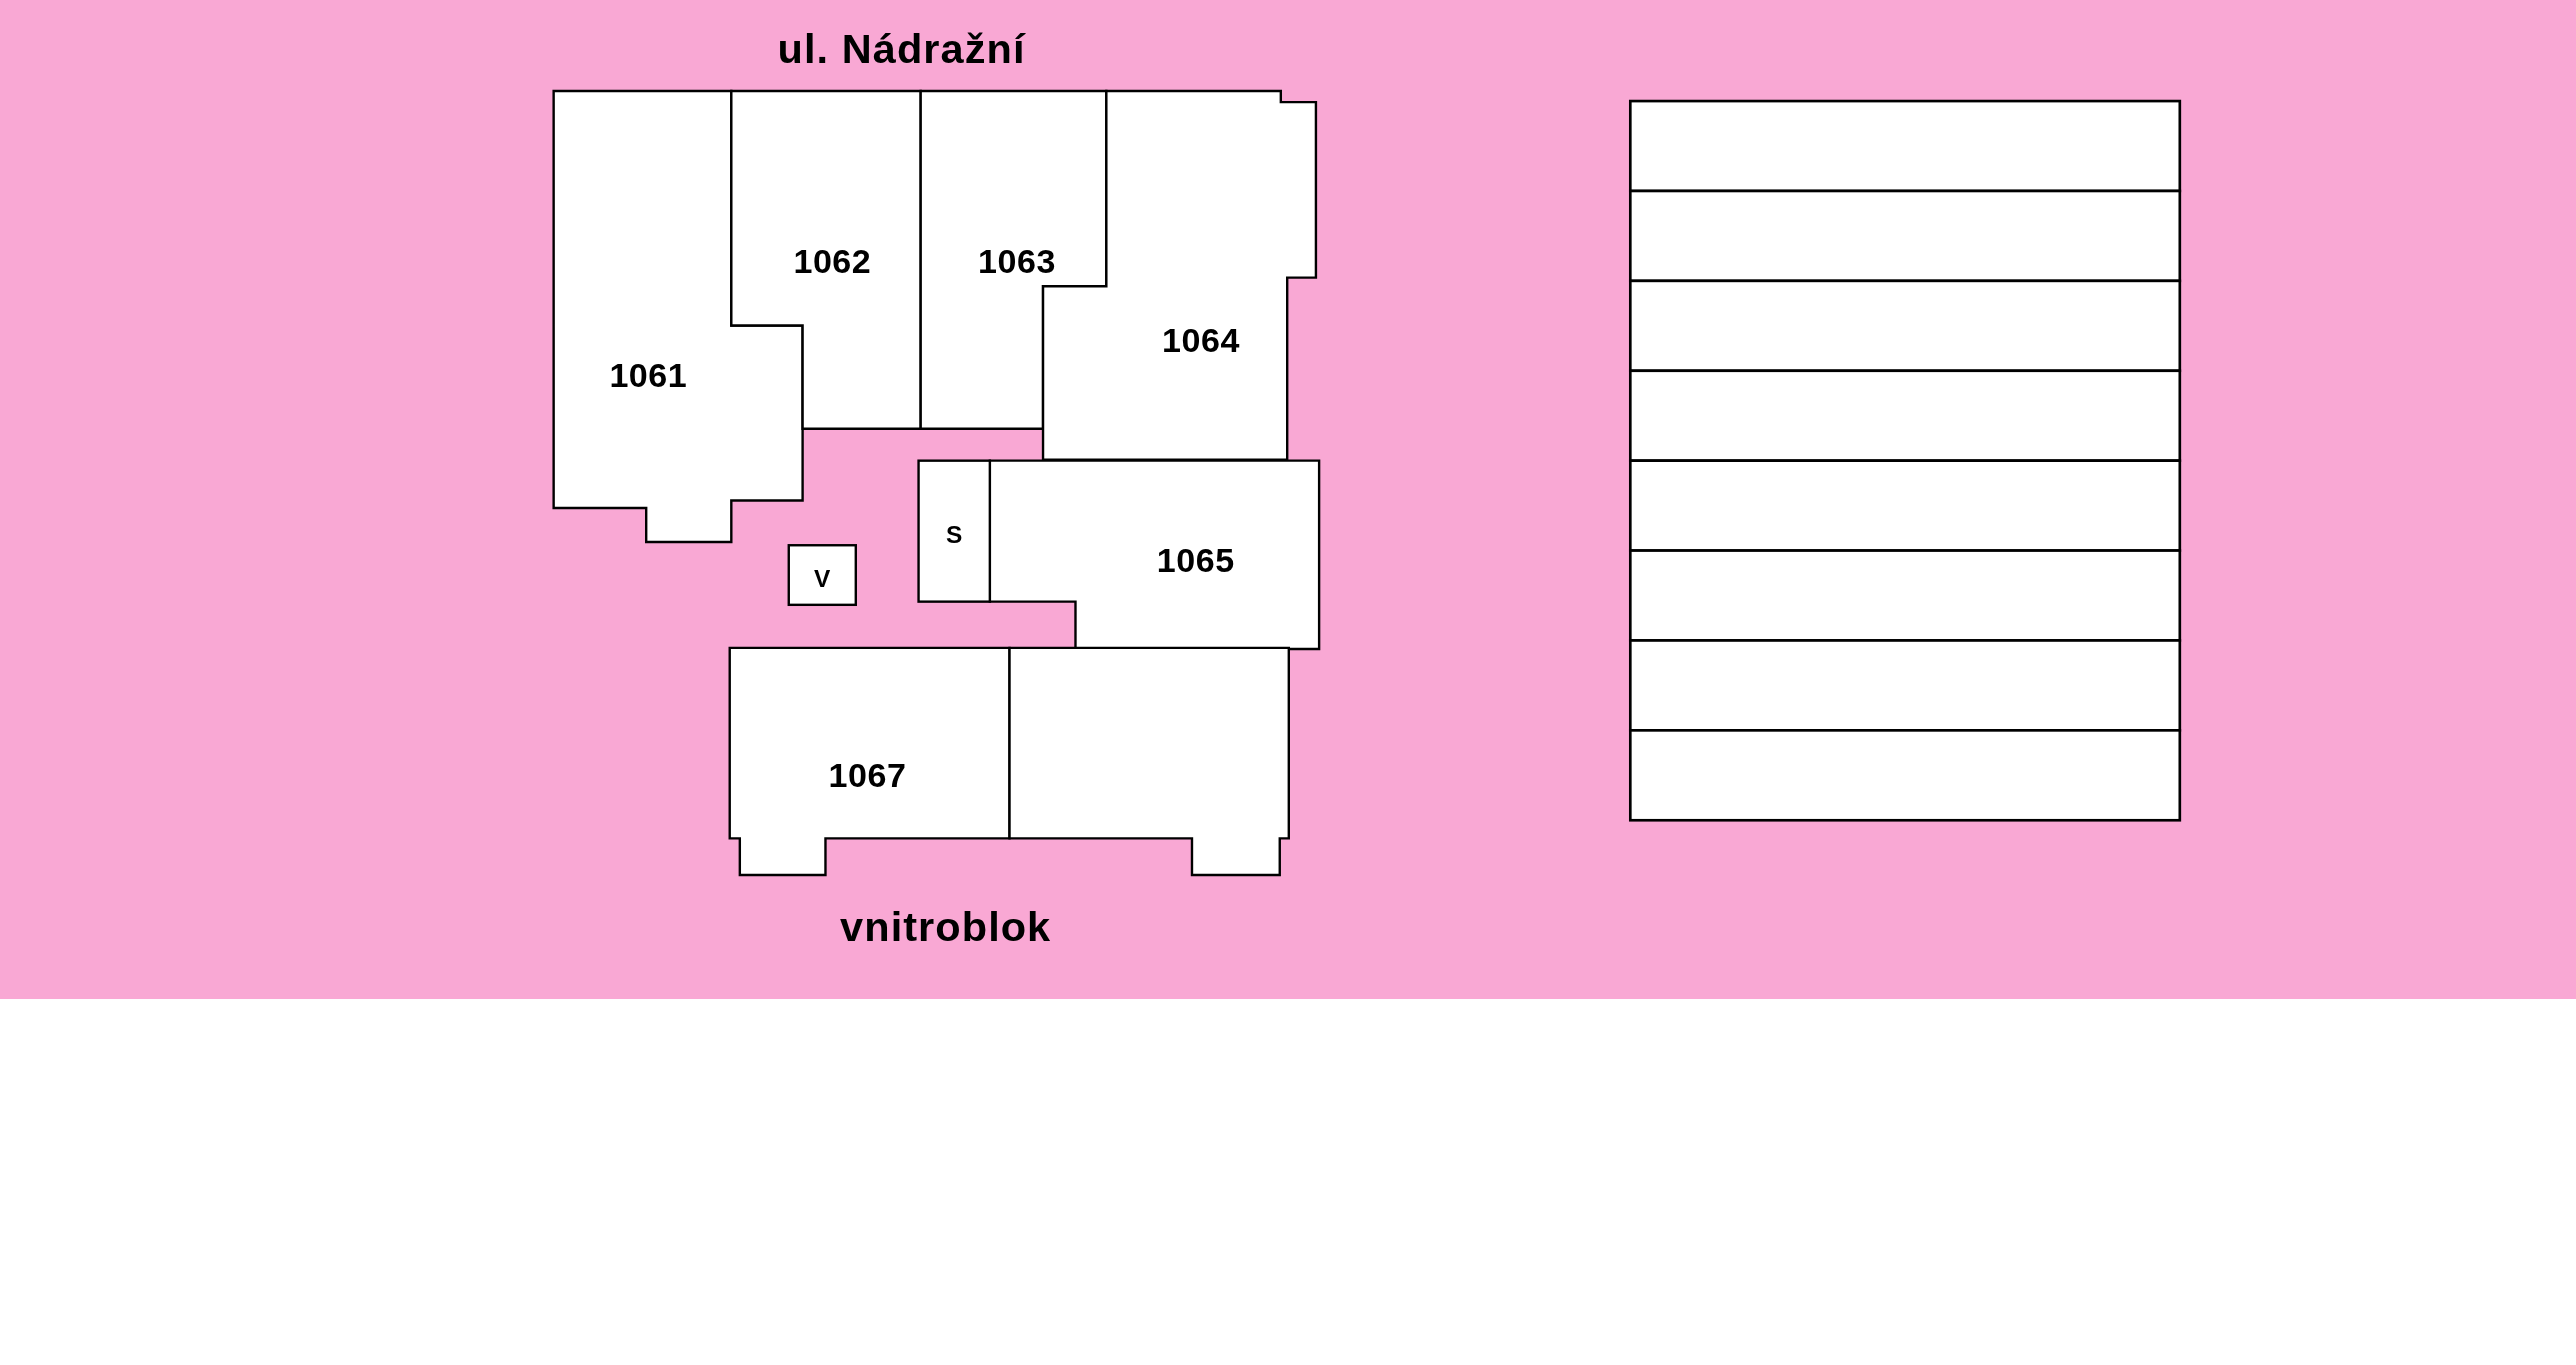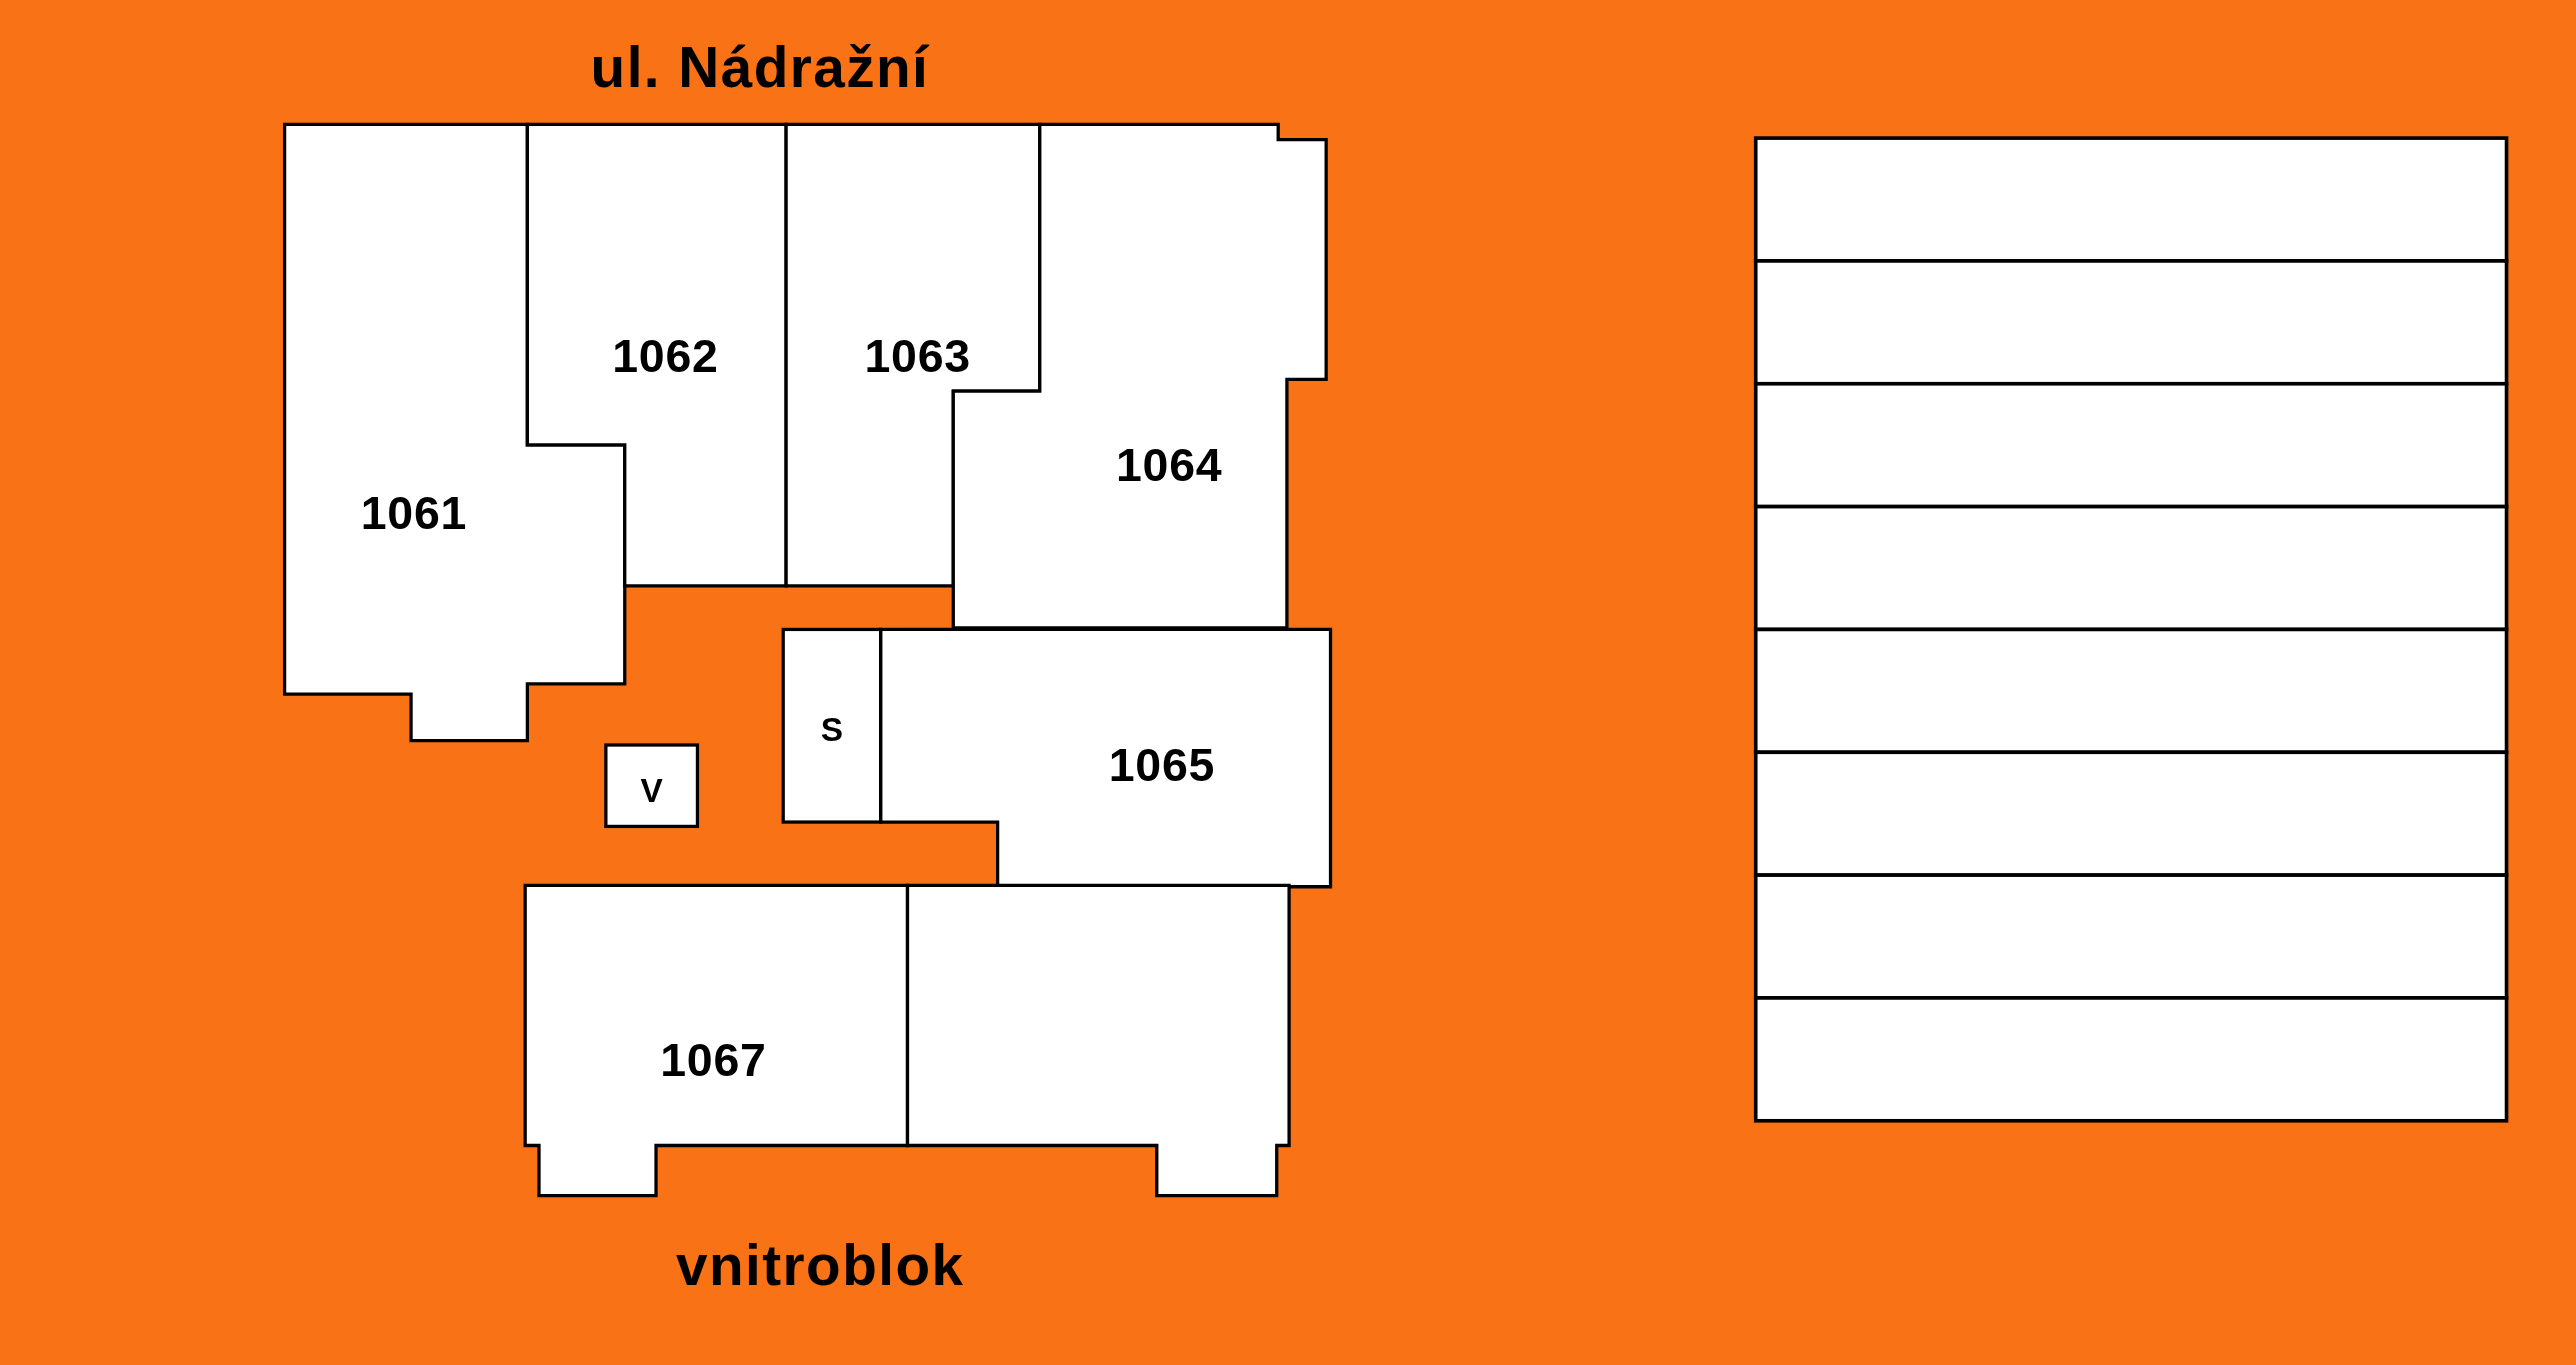--- a/index.html
+++ b/index.html
@@ -3,22 +3,22 @@
 <meta charset="utf-8">
 <style>
   html, body {
     margin: 0;
     padding: 0;
     background: #ffffff;
   }
   .stage {
     position: relative;
     width: 2576px;
-    height: 1365px;
-    background: #f97316;
+    height: 999px;
+    background: #f9a8d4;
     overflow: hidden;
     text-decoration: underline;
   }
   svg {
     display: block;
     width: 100%;
     height: 100%;
   }
   svg text {
     font-family: "Liberation Sans", sans-serif;

